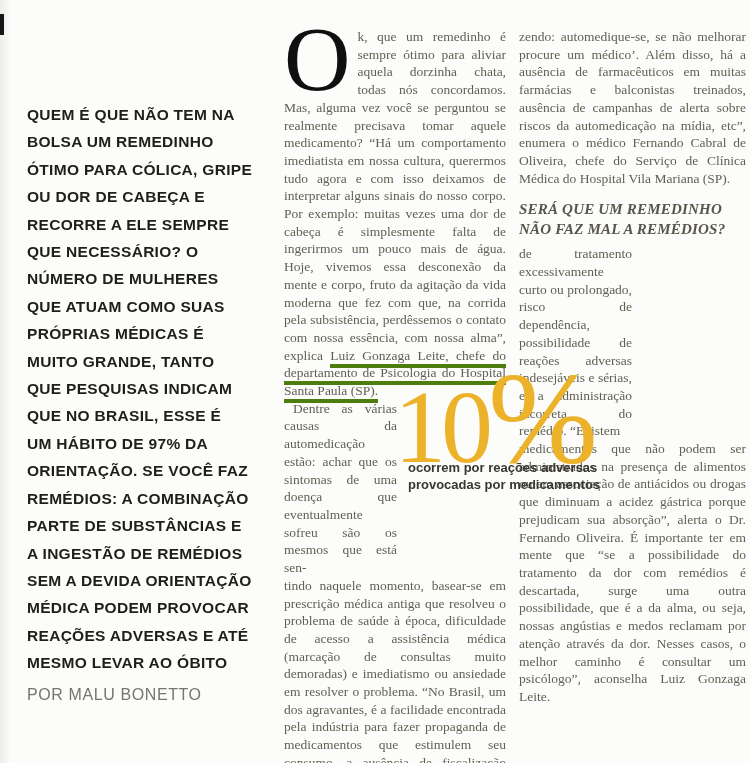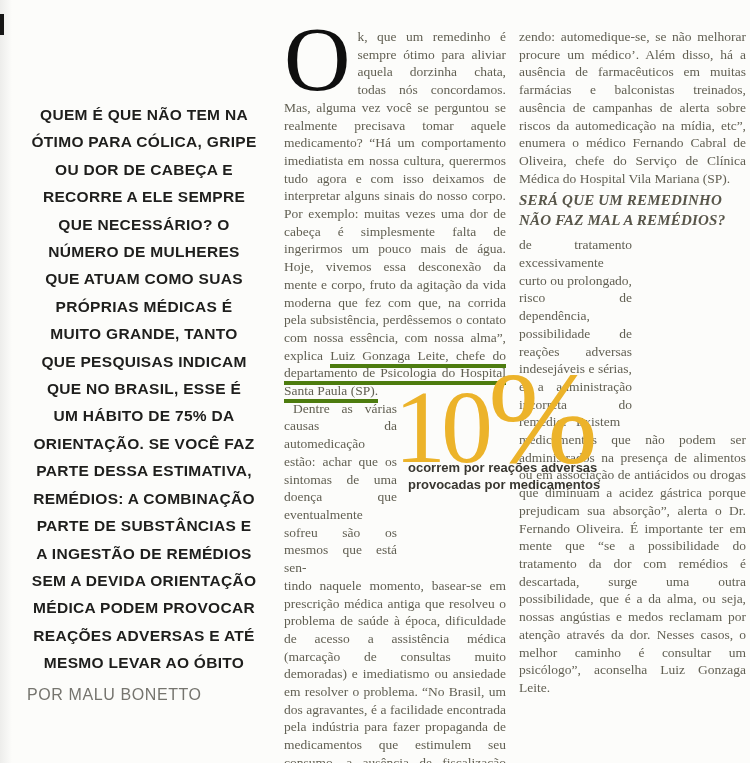--- a/index.html
+++ b/index.html
@@ -14,21 +14,21 @@
   }
   .scan-mark{
     position:absolute;left:0;top:14px;width:4px;height:21px;background:#161616;
   }
 
   
   .sidebar{position:absolute;left:27px;top:101px;width:234px;}
   .headline-line{
     font-family:"Liberation Sans", sans-serif;
     font-weight:700;font-size:15.5px;line-height:27.4px;
-    letter-spacing:.3px;color:#1e1e1c;white-space:nowrap;text-align:center;
+    letter-spacing:.3px;color:#1e1e1c;white-space:nowrap;
   }
   .byline{
     margin-top:9px;
     font-family:Liberation Sans, sans-serif;
     font-size:16px;letter-spacing:.6px;color:#75746e;
   }
 
   
   .col{position:absolute;top:28px;font-size:13.5px;line-height:17.7px;color:#615f52;}
   .col p{margin:0;text-align:justify;}
@@ -40,21 +40,21 @@
     font-size:92px;line-height:58px;height:58px;
     padding:2px 7px 0 0;color:#0f0f0f;
   }
   .redline{
     border-bottom:4px solid #4d7c0f;
     padding-bottom:1px;
   }
   .m2{width:113px;min-height:148px;text-indent:9px;margin-top:2px;}
   .r4{width:113px;min-height:158px;margin-left:auto;}
 
-  .subheading{margin-top:4px;margin-bottom:6px;}
+  .subheading{margin-top:13px;margin-bottom:6px;}
   .subheading-line{
     font-style:italic;font-weight:700;font-size:15px;line-height:19.5px;
     color:#58564a;letter-spacing:.2px;white-space:nowrap;
   }
 
   
   .stat{position:absolute;left:394px;top:374px;width:230px;}
   .stat-number{
     height:92px;line-height:88px;letter-spacing:-5px;
     color:#ecb32a;white-space:nowrap;
@@ -70,33 +70,33 @@
 </style>
 </head>
 <body>
 
 <div class="scan-edge"></div>
 <div class="scan-mark"></div>
 
 <aside class="sidebar">
   <div class="headline">
       <div class="headline-line">QUEM É QUE NÃO TEM NA</div>
+      <div class="headline-line">BOLSA UM REMEDINHO</div>
       <div class="headline-line">ÓTIMO PARA CÓLICA, GRIPE</div>
       <div class="headline-line">OU DOR DE CABEÇA E</div>
       <div class="headline-line">RECORRE A ELE SEMPRE</div>
       <div class="headline-line">QUE NECESSÁRIO? O</div>
       <div class="headline-line">NÚMERO DE MULHERES</div>
       <div class="headline-line">QUE ATUAM COMO SUAS</div>
       <div class="headline-line">PRÓPRIAS MÉDICAS É</div>
       <div class="headline-line">MUITO GRANDE, TANTO</div>
       <div class="headline-line">QUE PESQUISAS INDICAM</div>
       <div class="headline-line">QUE NO BRASIL, ESSE É</div>
-      <div class="headline-line">UM HÁBITO DE 75% DA</div>
+      <div class="headline-line">UM HÁBITO DE 97% DA</div>
       <div class="headline-line">ORIENTAÇÃO. SE VOCÊ FAZ</div>
-      <div class="headline-line">PARTE DESSA ESTIMATIVA,</div>
       <div class="headline-line">REMÉDIOS: A COMBINAÇÃO</div>
       <div class="headline-line">PARTE DE SUBSTÂNCIAS E</div>
       <div class="headline-line">A INGESTÃO DE REMÉDIOS</div>
       <div class="headline-line">SEM A DEVIDA ORIENTAÇÃO</div>
       <div class="headline-line">MÉDICA PODEM PROVOCAR</div>
       <div class="headline-line">REAÇÕES ADVERSAS E ATÉ</div>
       <div class="headline-line">MESMO LEVAR AO ÓBITO</div>
     </div>
   <div class="byline">POR MALU BONETTO</div>
 </aside>

